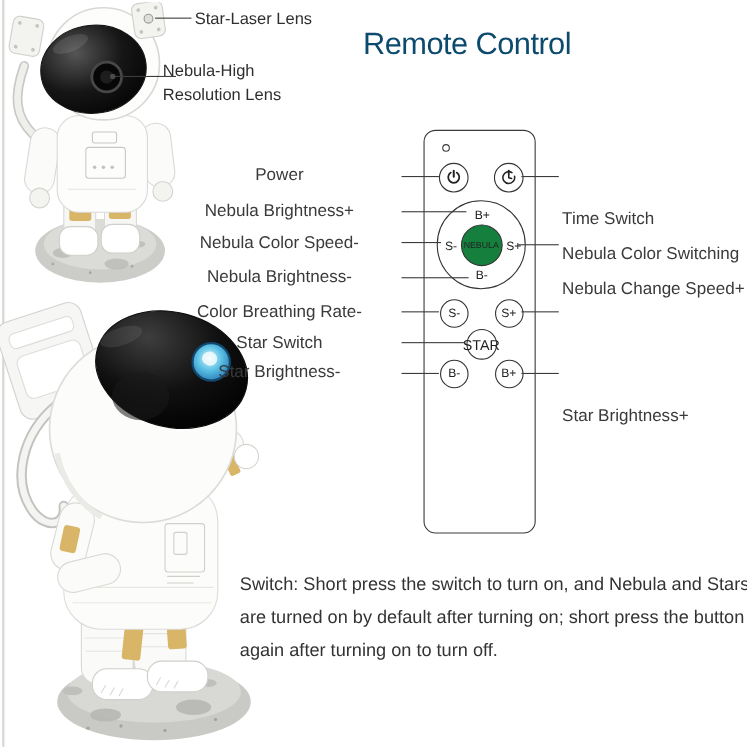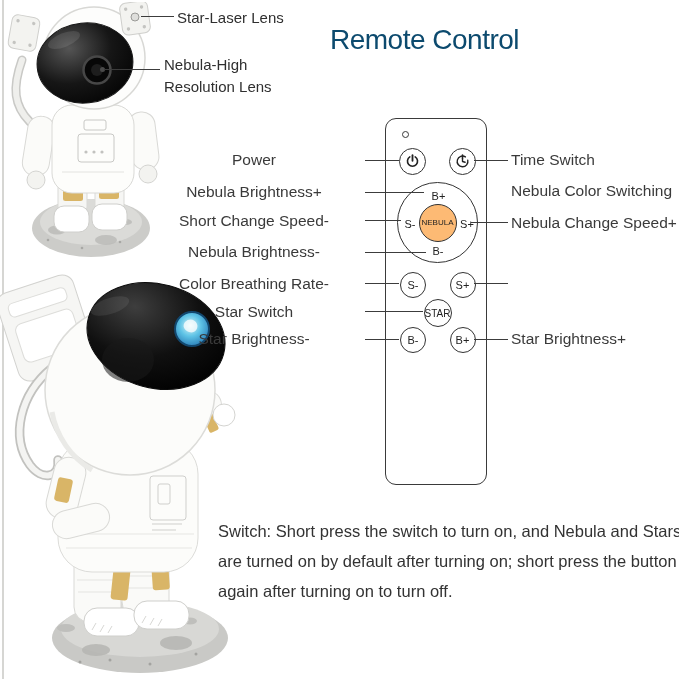--- a/index.html
+++ b/index.html
@@ -6,21 +6,21 @@
   .page{
     position:relative;width:679px;height:679px;background:#ffffff;
     font-family:"Liberation Sans","DejaVu Sans",sans-serif;overflow:hidden;
   }
   .edge-line{position:absolute;left:2px;top:0;width:2px;height:679px;background:#d6d6d3;}
   .title{
     position:absolute;left:330px;top:24px;font-size:28px;font-weight:normal;
     color:#0c4a6e;letter-spacing:-0.5px;white-space:nowrap;
   }
   .lbl{position:absolute;font-size:15.5px;color:#3a3a3a;white-space:nowrap;line-height:22px;height:22px;}
-  .lbl.right-col{left:511px;}
+  .lbl.right-col{left:511px;margin-top:40px;}
   .lbl.left-col{left:150px;width:208px;text-align:center;}
   .ann-lbl{position:absolute;font-size:15px;color:#2f2f2f;line-height:21.5px;white-space:nowrap;}
   .hline{position:absolute;height:0;border-top:1.4px solid #3c3c3c;}
   .dot{position:absolute;width:5px;height:5px;border-radius:50%;background:#4a4a4a;}
   
   .remote{
     position:absolute;left:385px;top:118px;width:100px;height:365px;
     border:1.5px solid #3a3a3a;border-radius:11px;background:#fff;
   }
   .led{position:absolute;left:16px;top:12px;width:5px;height:5px;border:1.4px solid #3a3a3a;border-radius:50%;}
@@ -32,23 +32,23 @@
   .rbtn.icon-btn{width:27px;height:27px;}
   .rbtn.small{width:26px;height:26px;}
   .dial{
     position:absolute;left:11px;top:63px;width:81px;height:81px;
     border:1.4px solid #333;border-radius:50%;box-sizing:border-box;
   }
   .dial-txt{position:absolute;font-size:11px;color:#222;transform:translate(-50%,-50%);white-space:nowrap;}
   .nebula-circle{
     position:absolute;left:50%;top:50%;width:38px;height:38px;margin:-19px 0 0 -19px;
     border:1.4px solid #333;border-radius:50%;display:flex;align-items:center;justify-content:center;
-    font-size:8px;color:#222;letter-spacing:0;box-sizing:border-box;background:#fdba74;
-  }
-  .star-btn{width:28px;height:28px;font-size:10px;}
+    font-size:8px;color:#222;letter-spacing:0;box-sizing:border-box;background:#15803d;
+  }
+  .star-btn{width:28px;height:28px;font-size:13px;}
   .note{position:absolute;left:218px;top:516px;font-size:16.5px;color:#333;line-height:30px;white-space:nowrap;}
   svg{position:absolute;}
 </style>
 </head>
 <body>
 
 <div class="page">
 
   <div class="edge-line"></div>
 
@@ -187,21 +187,21 @@
     <ellipse cx="128" cy="88" rx="26" ry="22" fill="#1a1a1a" opacity="0.55"></ellipse>
     <circle cx="192" cy="57" r="17" fill="url(#lens2)" stroke="#12476e" stroke-width="2"></circle>
     <path d="M185,50 c4,-4 10,-3 12,2 c2,5 -3,10 -8,8 c-5,-2 -7,-6 -4,-10 z" fill="#ffffff" opacity="0.75"></path>
     <ellipse cx="110" cy="34" rx="20" ry="8" fill="#ffffff" opacity="0.08" transform="rotate(-18 110 34)"></ellipse>
   </svg>
 
   <div class="hline" style="left:141px;width:33px;top:16px;"></div>
   <div class="ann-lbl" style="left:177px;top:7px;">Star-Laser Lens</div>
   <div class="dot" style="left:100px;top:67px;"></div>
   <div class="hline" style="left:104px;width:56px;top:69px;"></div>
-  <div class="ann-lbl" style="left:164px;top:54px;">
+  <div class="ann-lbl" style="left:148px;top:54px;">
     <div>Nebula-High</div>
     <div>Resolution Lens</div>
   </div>
 
   <div class="title">Remote Control</div>
 
   <div class="remote">
     <div class="led"></div>
 
     <div class="rbtn icon-btn" style="left:13px;top:28.5px;">
@@ -228,21 +228,21 @@
 
     <div class="rbtn small" style="left:14px;top:153px;">S-</div>
     <div class="rbtn small" style="left:63.5px;top:153px;">S+</div>
     <div class="rbtn star-btn" style="left:37.5px;top:180px;">STAR</div>
     <div class="rbtn small" style="left:14px;top:208px;">B-</div>
     <div class="rbtn small" style="left:63.5px;top:208px;">B+</div>
   </div>
 
   <div class="lbl left-col" style="top:149px;">Power</div>
   <div class="lbl left-col" style="top:181px;">Nebula Brightness+</div>
-  <div class="lbl left-col" style="top:209.5px;">Short Change Speed-</div>
+  <div class="lbl left-col" style="top:209.5px;">Nebula Color Speed-</div>
   <div class="lbl left-col" style="top:241px;">Nebula Brightness-</div>
   <div class="lbl left-col" style="top:272.5px;">Color Breathing Rate-</div>
   <div class="lbl left-col" style="top:328px;">Star Brightness-</div>
   <div class="lbl left-col" style="top:300.5px;">Star Switch</div>
 
   <div class="lbl right-col" style="top:149px;">Time Switch</div>
   <div class="lbl right-col" style="top:180px;">Nebula Color Switching</div>
   <div class="lbl right-col" style="top:211.5px;">Nebula Change Speed+</div>
   <div class="lbl right-col" style="top:327.5px;">Star Brightness+</div>
 

